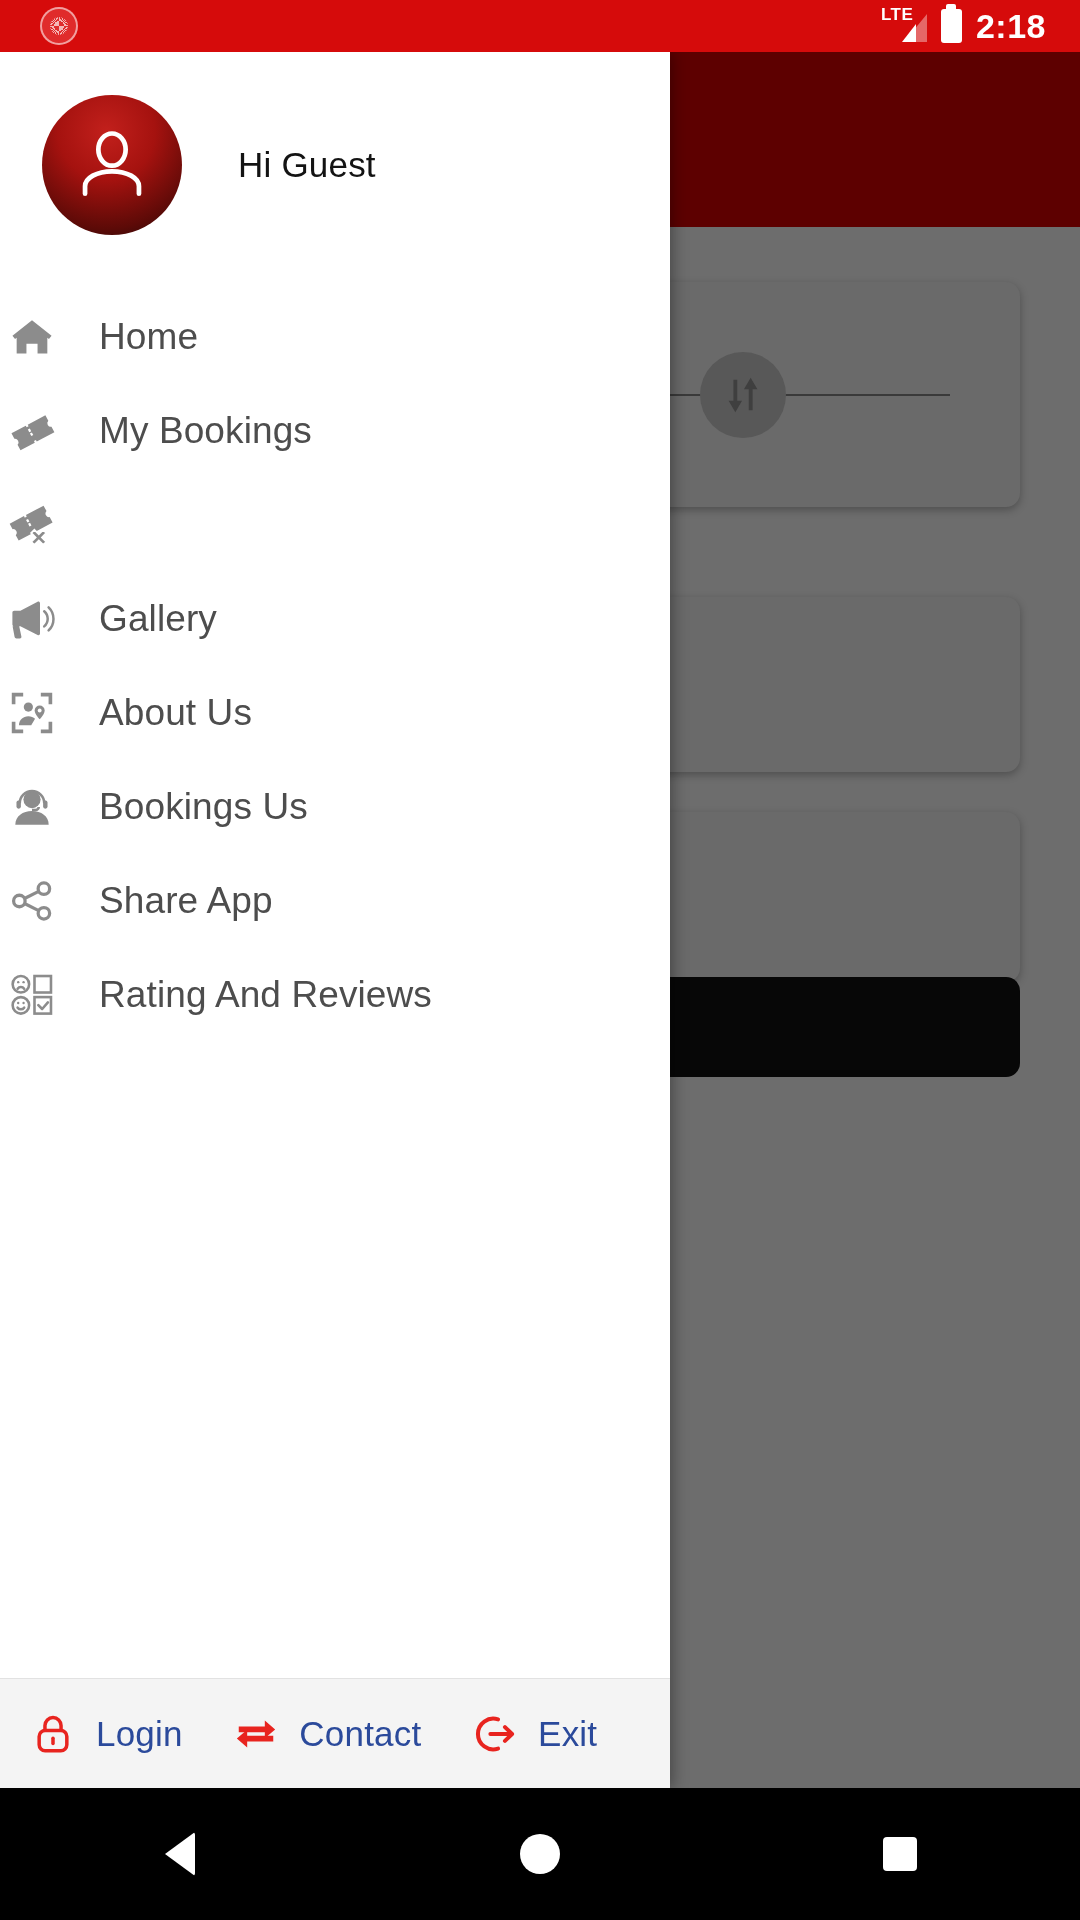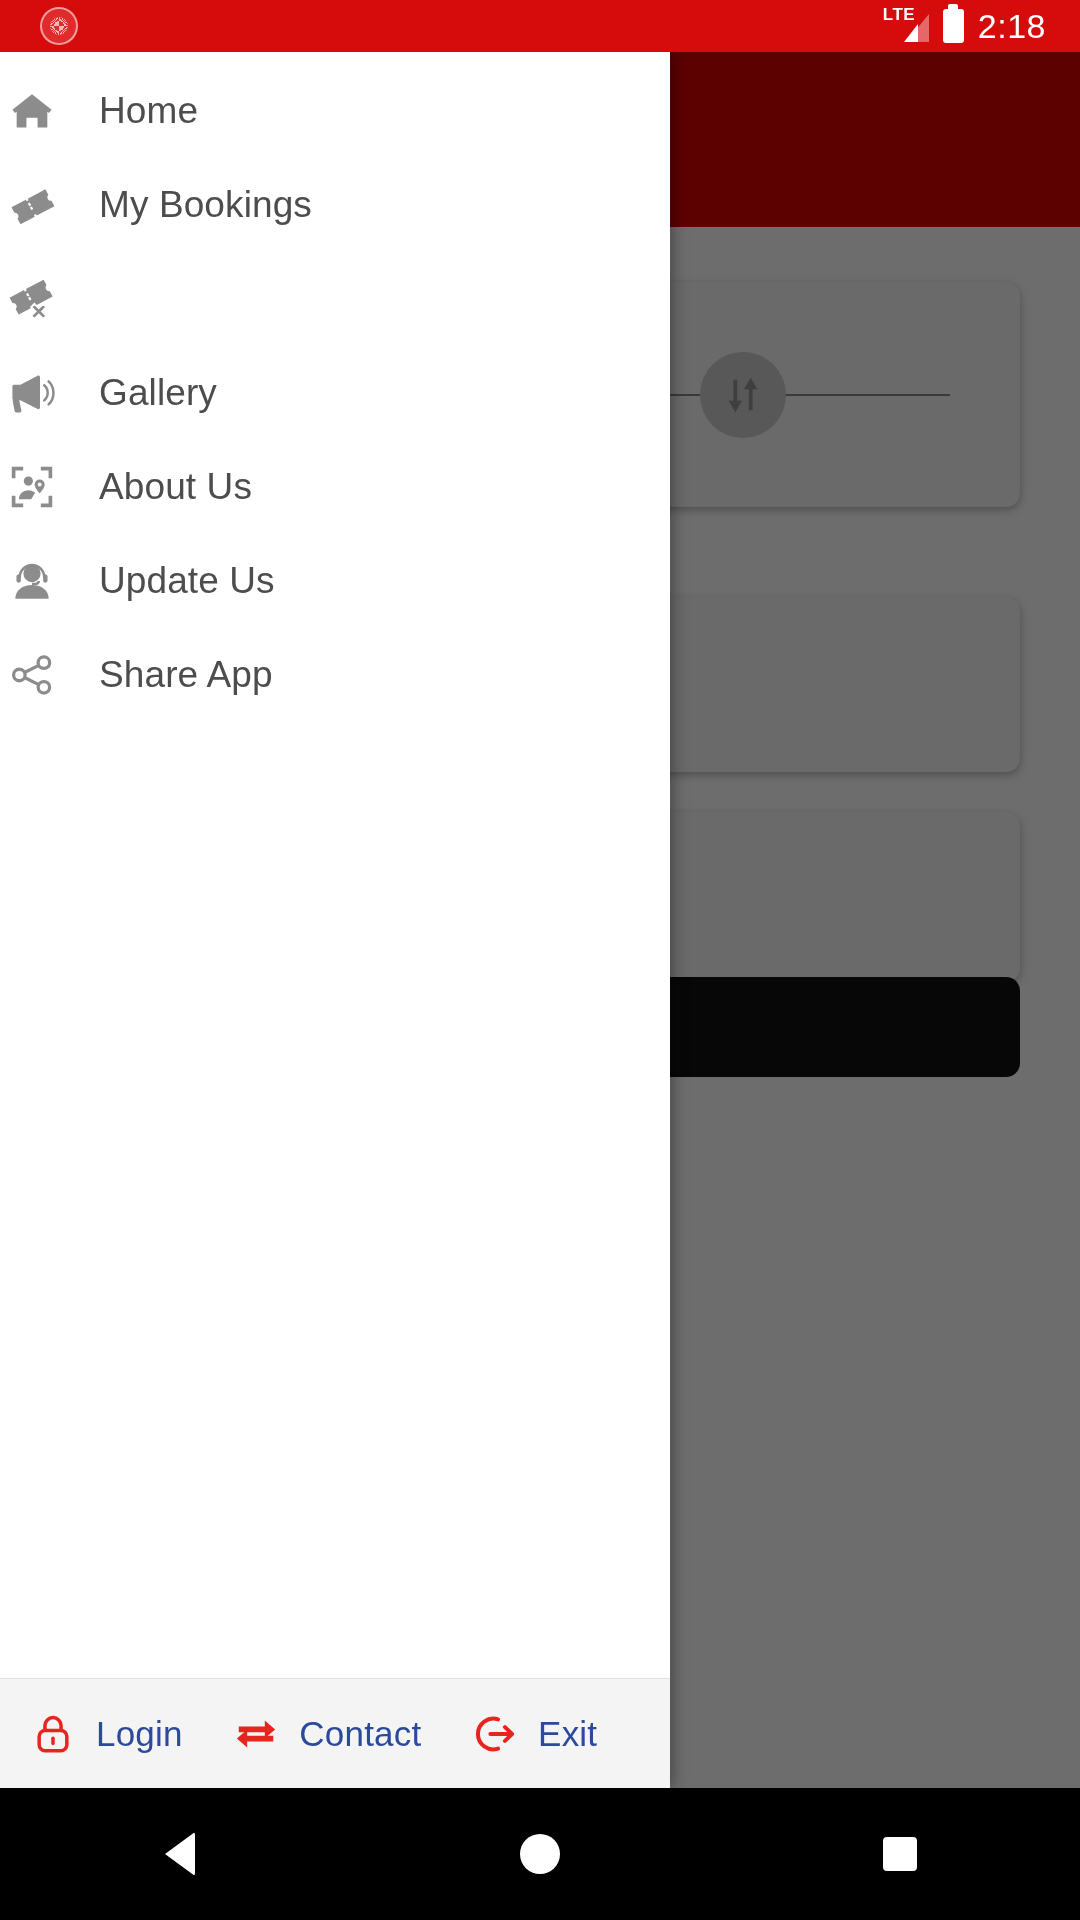--- a/index.html
+++ b/index.html
@@ -51,21 +51,21 @@
     border-bottom:18px solid #fff;
   }
   .battery{
     position:relative; width:21px; height:34px;
     background:#fff; border-radius:3px;
   }
   .battery::before{
     content:""; position:absolute; left:50%; top:-5px; margin-left:-5px;
     width:10px; height:5px; background:#fff; border-radius:2px 2px 0 0;
   }
-  .clock{ color:#fff; font-size:34px; font-weight:400; letter-spacing:0.5px; }
+  .clock{ color:#fff; font-size:34px; font-weight:700; letter-spacing:0.5px; }
 
   
   .bg-app { position:absolute; left:0; top:52px; width:1080px; height:1736px; background:#6d6d6d; z-index:5; }
   .bg-header { position:absolute; left:0; top:0; width:1080px; height:175px; background:#5d0000; }
   .bg-card {
     position:absolute; background:#6a6a6a; border-radius:14px;
     box-shadow:0 3px 8px rgba(0,0,0,0.28);
   }
   .bg-card.c1 { left:560px; top:230px;  width:460px; height:225px; }
   .bg-card.c2 { left:560px; top:545px;  width:460px; height:175px; }
@@ -176,20 +176,29 @@
         <span class="sig-bar-dim"></span>
         <span class="sig-bar-on"></span>
       </div>
       <div class="battery"></div>
       <div class="clock">2:18</div>
     </div>
   </div>
 
   <div class="drawer">
 
+    <div class="profile">
+      <div class="avatar">
+        <svg width="84" height="84" viewBox="0 0 24 24" fill="none" stroke="#ffffff" stroke-width="1.35">
+          <ellipse cx="12" cy="7.6" rx="3.9" ry="4.6"></ellipse>
+          <path d="M4.3 20.2 v-2.1 c0-2.4 3.4-4.3 7.7-4.3 s7.7 1.9 7.7 4.3 v2.1" stroke-linecap="round"></path>
+        </svg>
+      </div>
+      <div class="greeting">Hi Guest</div>
+    </div>
 
     <div class="menu">
 
       <div class="menu-item">
         <span class="menu-ico">
           <svg width="46" height="46" viewBox="0 0 24 24" fill="currentColor">
             <path d="M12 3.2 L1.8 11.3 l1.35 1.7 L4 12.35 V20.6 h5.1 v-5.1 h5.8 v5.1 H20 V12.35 l0.85 0.65 1.35-1.7 Z"></path>
           </svg>
         </span>
         <span class="menu-label">Home</span>
@@ -257,36 +266,58 @@
             <circle cx="12" cy="8.1" r="4.5"></circle>
             <path d="M3.3 21.2 c0-4.4 3.9-7.1 8.7-7.1 s8.7 2.7 8.7 7.1 Z"></path>
             <g fill="none" stroke="currentColor" stroke-width="1.35">
               <path d="M5.6 10.1 a6.4 6.4 0 0 1 12.8 0"></path>
               <path d="M12 13.6 h1.9 a1.6 1.6 0 0 0 1.6-1.6"></path>
             </g>
             <rect x="3.9" y="8.6" width="2.3" height="4.3" rx="1.1"></rect>
             <rect x="17.8" y="8.6" width="2.3" height="4.3" rx="1.1"></rect>
           </svg>
         </span>
-        <span class="menu-label">Update Us</span>
+        <span class="menu-label">Bookings Us</span>
       </div>
 
       <div class="menu-item">
         <span class="menu-ico">
           <svg width="46" height="46" viewBox="0 0 24 24" fill="none" stroke="currentColor" stroke-width="1.7">
             <circle cx="18.2" cy="5.6" r="3.0"></circle>
             <circle cx="5.4" cy="12" r="3.0"></circle>
             <circle cx="18.2" cy="18.4" r="3.0"></circle>
             <path d="M8.1 10.7 L15.5 7.0"></path>
             <path d="M8.1 13.3 L15.5 17.0"></path>
           </svg>
         </span>
         <span class="menu-label">Share App</span>
       </div>
 
+      <div class="menu-item">
+        <span class="menu-ico">
+          <svg width="46" height="46" viewBox="0 0 24 24" fill="none" stroke="currentColor" stroke-width="1.35">
+
+            <circle cx="6.2" cy="6.4" r="4.3"></circle>
+            <circle cx="4.8" cy="5.3" r="0.62" fill="currentColor" stroke="none"></circle>
+            <circle cx="7.6" cy="5.3" r="0.62" fill="currentColor" stroke="none"></circle>
+            <path d="M4.5 8.7 a2.1 2.1 0 0 1 3.4 0" stroke-linecap="round"></path>
+
+            <rect x="13.3" y="2.1" width="8.6" height="8.6"></rect>
+
+            <circle cx="6.2" cy="17.4" r="4.3"></circle>
+            <circle cx="4.8" cy="16.2" r="0.62" fill="currentColor" stroke="none"></circle>
+            <circle cx="7.6" cy="16.2" r="0.62" fill="currentColor" stroke="none"></circle>
+            <path d="M4.5 18.6 a2.1 2.1 0 0 0 3.4 0" stroke-linecap="round"></path>
+
+            <rect x="13.3" y="13.1" width="8.6" height="8.6"></rect>
+            <path d="M15.3 17.3 l2.0 2.0 3.0-3.4" stroke-linecap="round" stroke-linejoin="round"></path>
+          </svg>
+        </span>
+        <span class="menu-label">Rating And Reviews</span>
+      </div>
 
     </div>
 
     <div class="drawer-footer">
 
       <div class="foot-btn">
         <span class="fi">
           <svg width="42" height="42" viewBox="0 0 24 24" fill="none" stroke="currentColor" stroke-width="2">
             <rect x="4.1" y="10.0" width="15.8" height="11.6" rx="3.4"></rect>
             <path d="M7.4 10.0 V7.2 a4.6 4.6 0 0 1 9.2 0 V10.0"></path>

